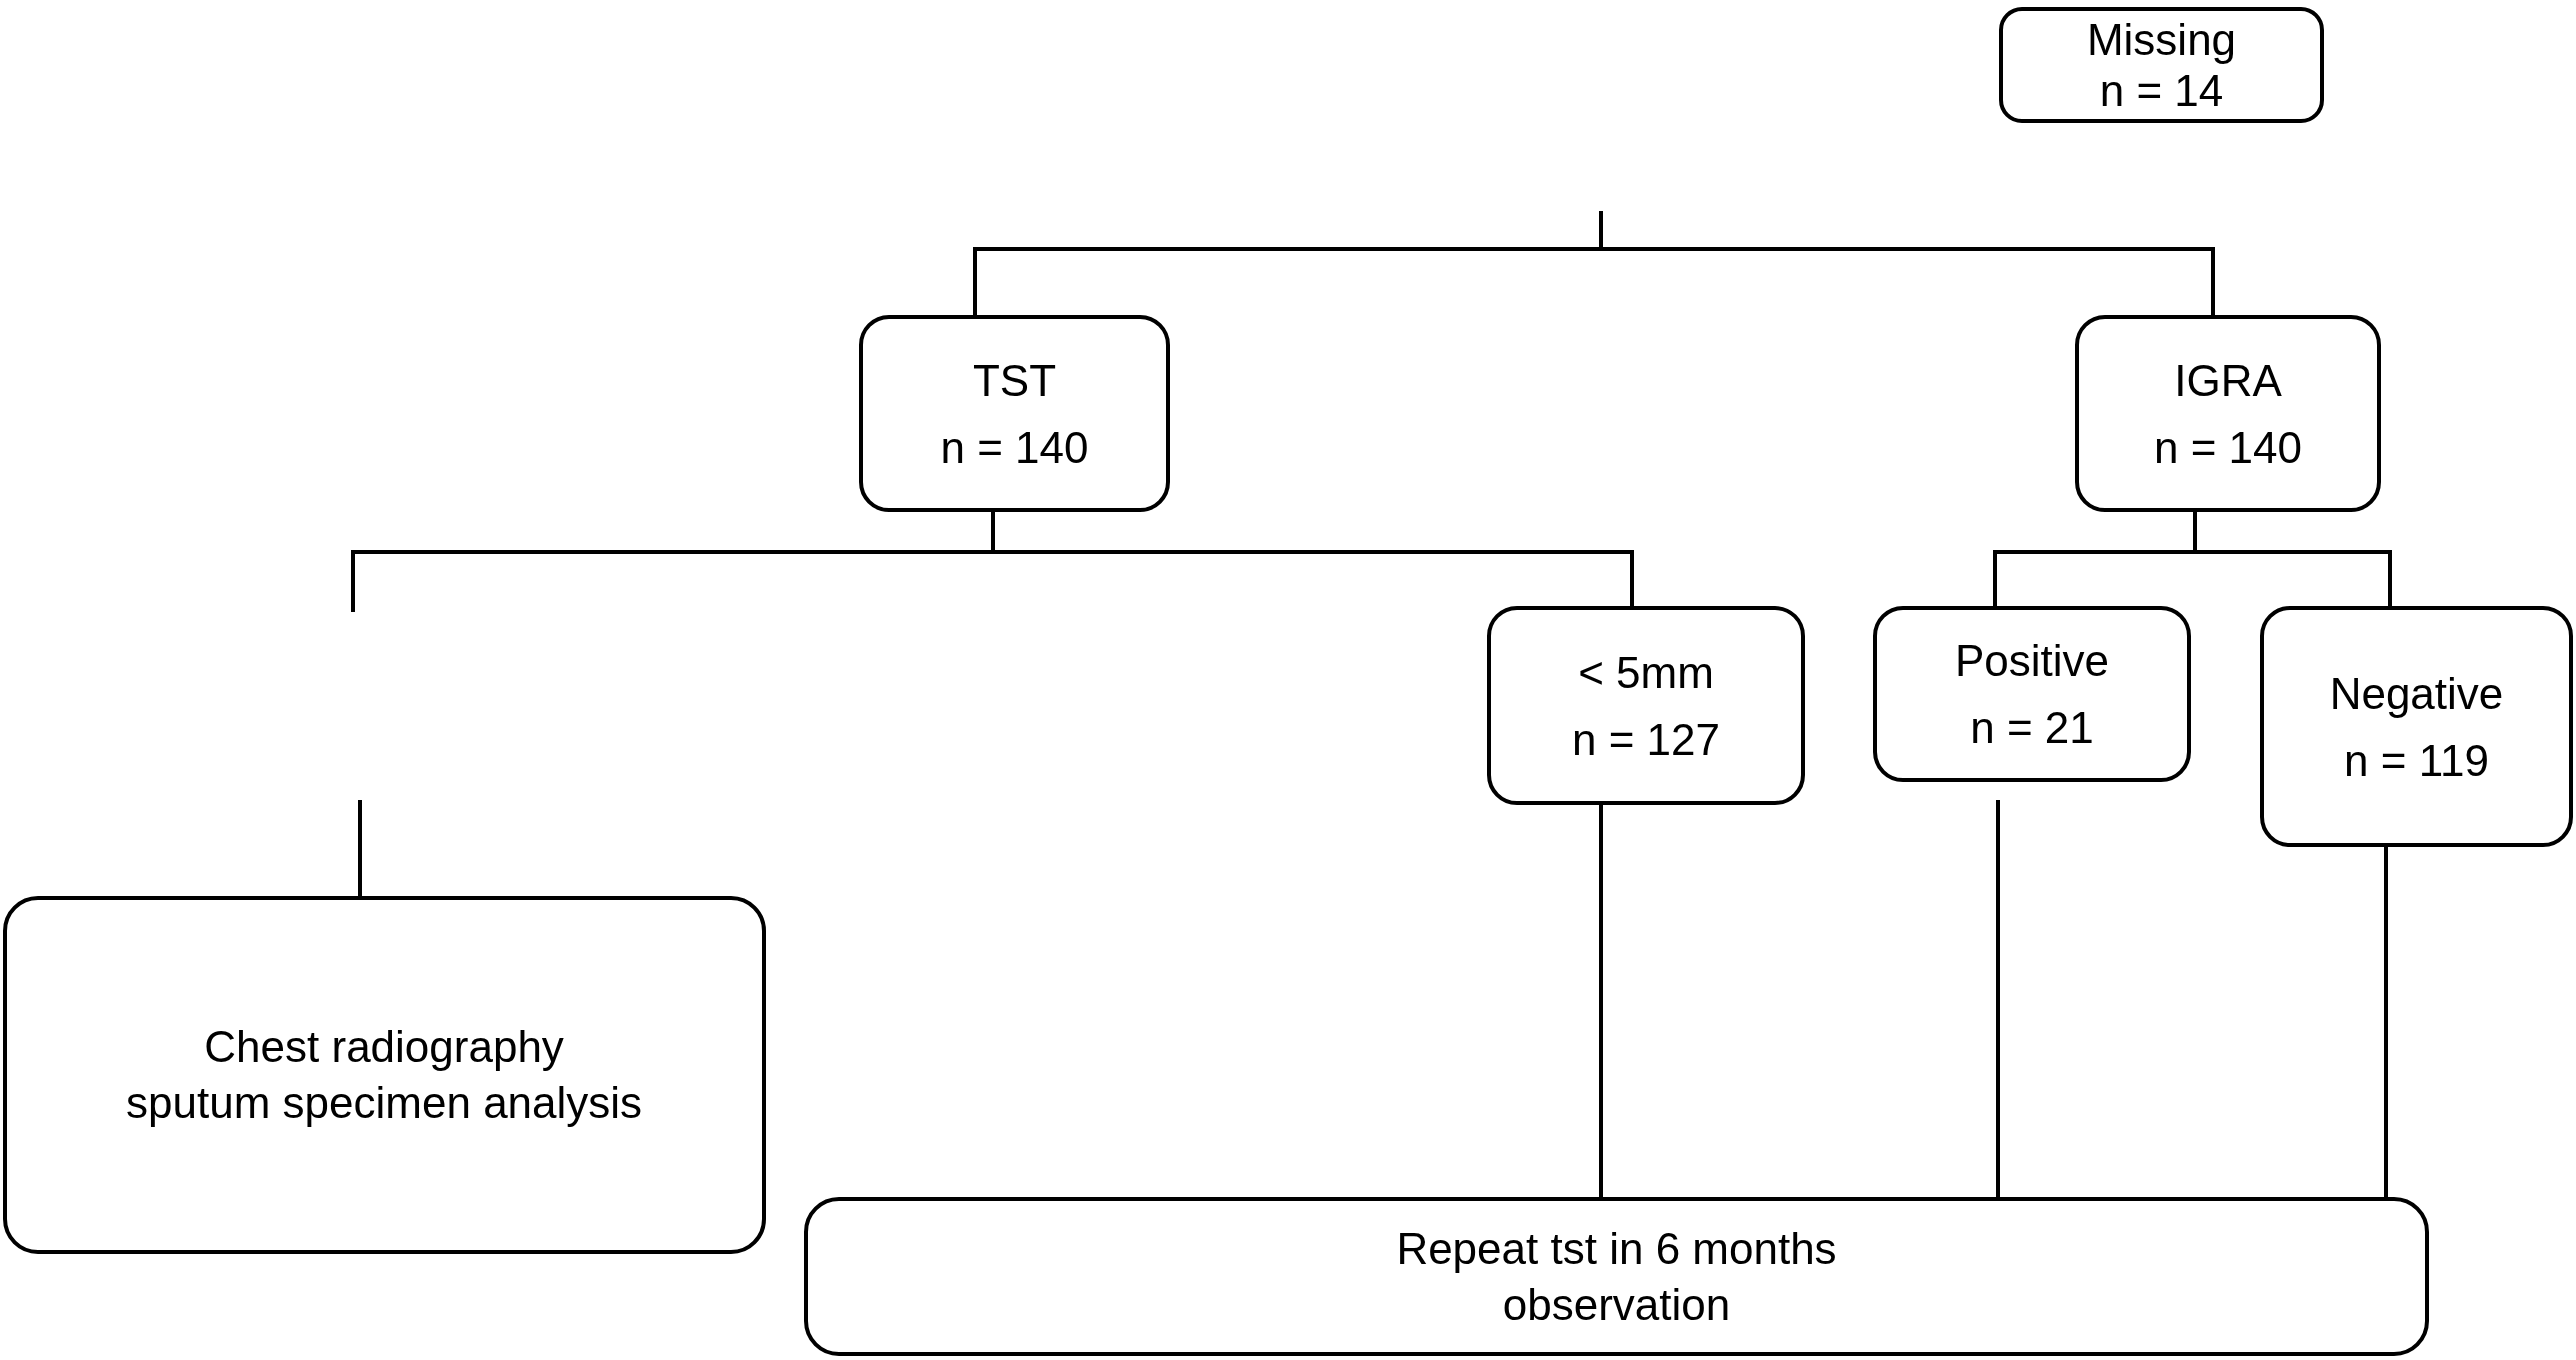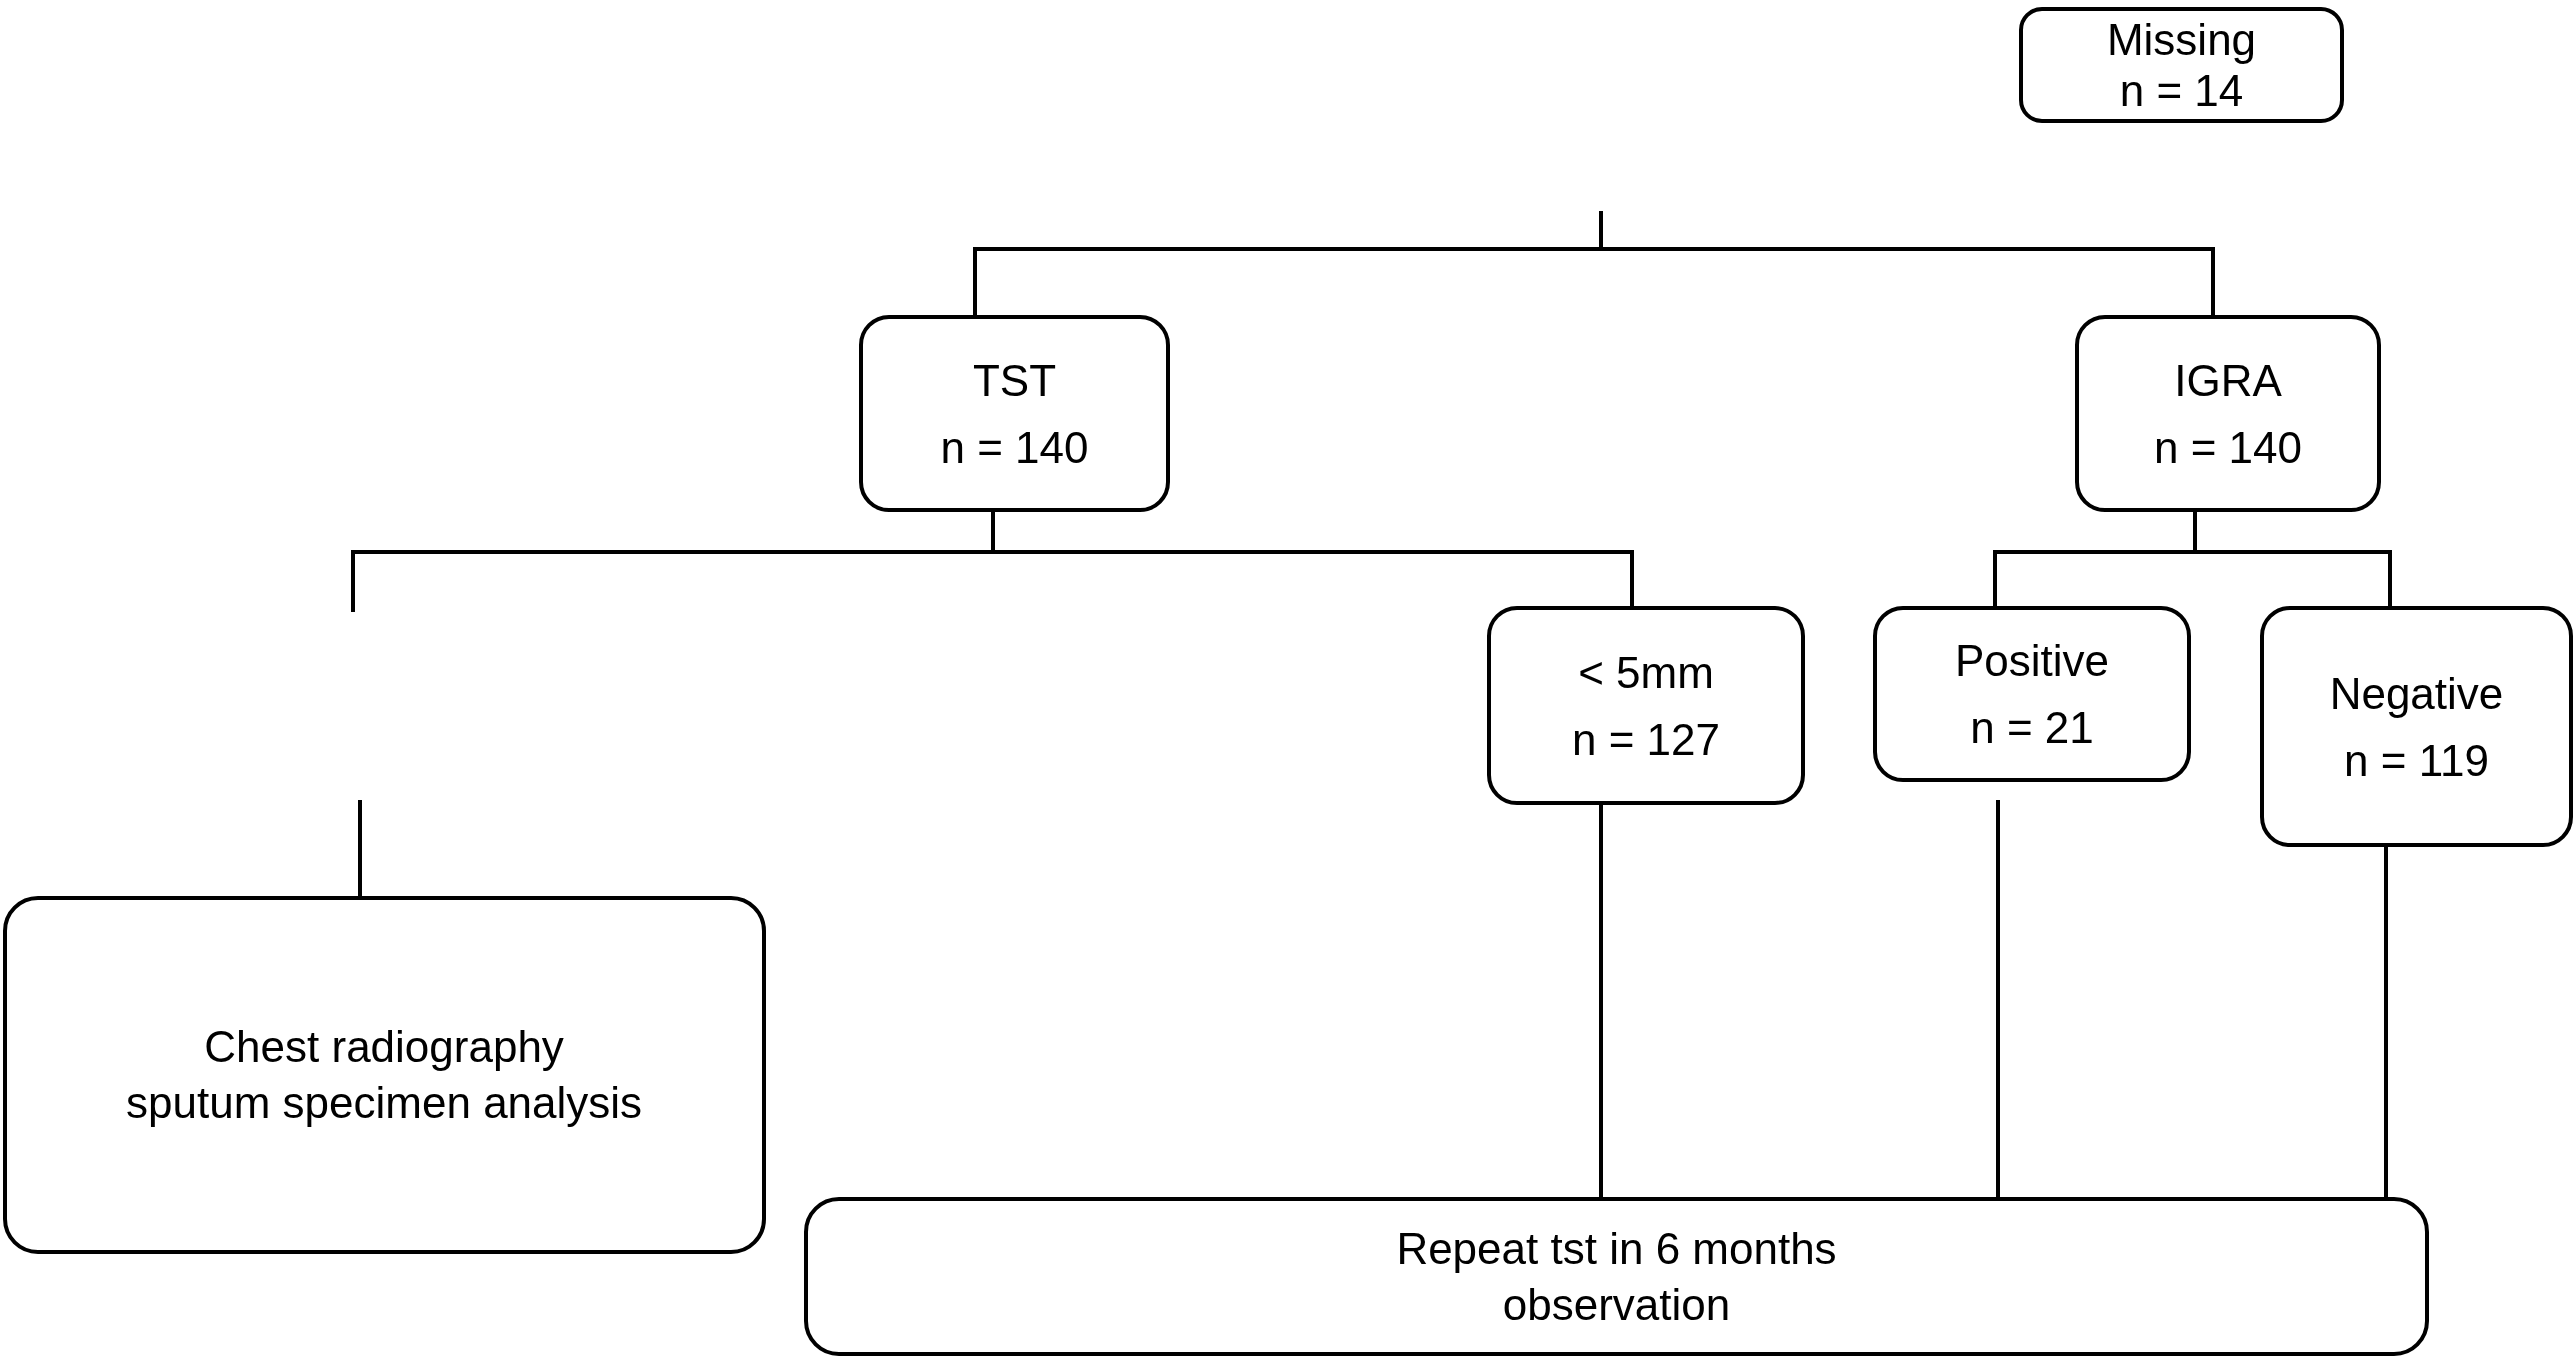--- a/index.html
+++ b/index.html
@@ -37,21 +37,21 @@
   }
   .edge {
     position: absolute;
     background: #000000;
     z-index: 1;
   }
 
   
   .n-hiv       { left: 1313px; top: 5.3px;    width: 615px;  height: 211px; }
   .n-hiv .ln   { line-height: 62px; }
-  .n-missing   { left: 1999px; top: 7px;    width: 325px;  height: 116px; border-radius: 23px; margin-left: 20px; }
+  .n-missing   { left: 1999px; top: 7px;    width: 325px;  height: 116px; border-radius: 23px; }
   .n-missing .ln { line-height: 51px; }
   .n-tst       { left: 859px;  top: 315px;  width: 311px;  height: 197px; }
   .n-igra      { left: 2075px; top: 315px;  width: 306px;  height: 197px; }
   .n-tstpos    { left: 225px;  top: 606px;  width: 322px;  height: 199px; }
   .n-tstneg    { left: 1487px; top: 606px;  width: 318px;  height: 199px; }
   .n-igrapos   { left: 1873px; top: 606px;  width: 318px;  height: 176px; }
   .n-igraneg   { left: 2260px; top: 606px;  width: 313px;  height: 241px; }
   .n-treat     { left: 2.6px;    top: 896px; width: 763px;  height: 358px; border-radius: 35px; }
   .n-treat .ln { line-height: 56px; }
   .n-follow    { left: 804px;  top: 1197px; width: 1625px; height: 159px; border-radius: 35px; }

